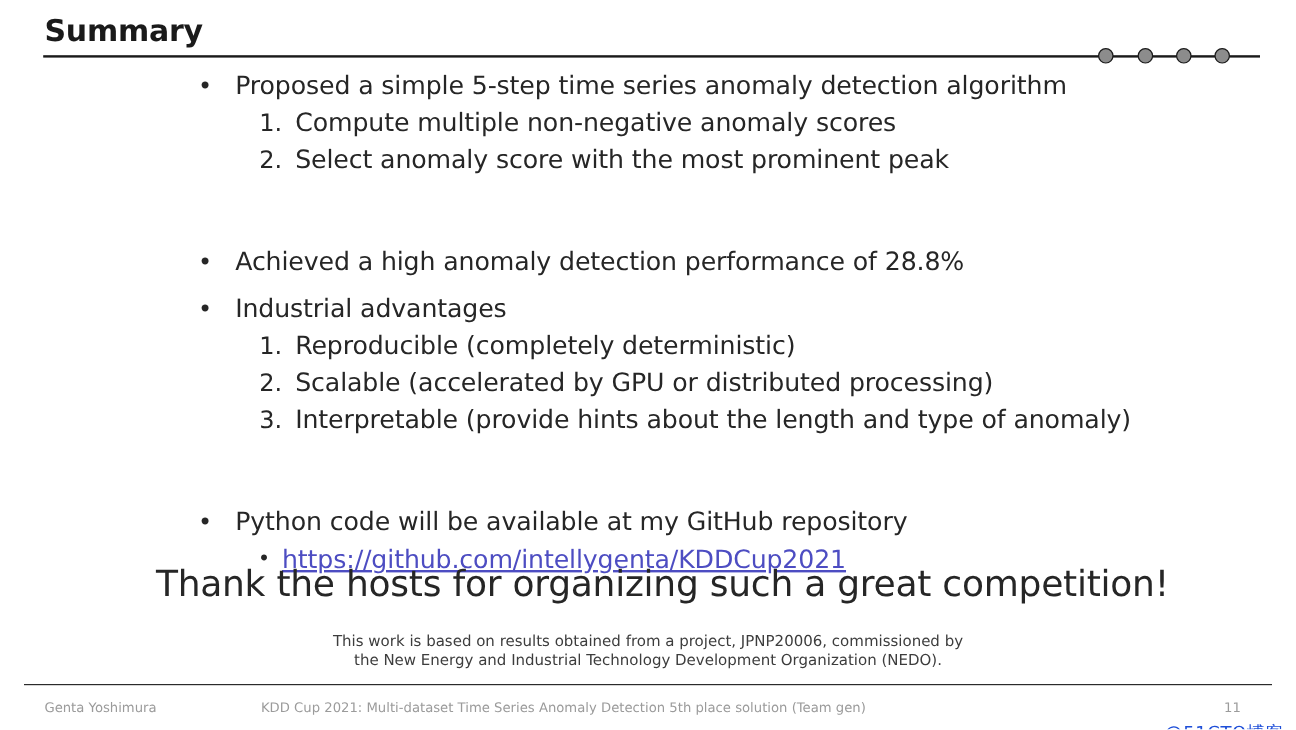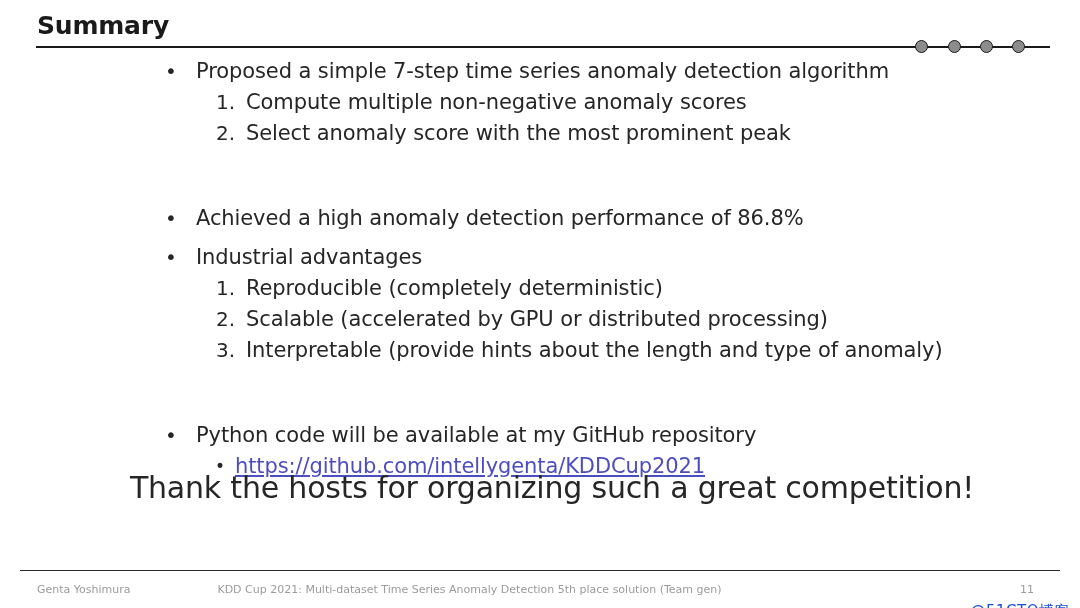--- a/index.html
+++ b/index.html
@@ -214,37 +214,37 @@
     <span class="progress-dot d0"></span>
     <span class="progress-dot d1"></span>
     <span class="progress-dot d2"></span>
     <span class="progress-dot d3"></span>
   </div>
 
   <div class="body-area">
 
     <div class="line">
       <span class="bullet-l1">•</span>
-      <span class="text-l1">Proposed a simple 7-step time series anomaly detection algorithm</span>
+      <span class="text-l1">Proposed a simple 5-step time series anomaly detection algorithm</span>
     </div>
     <div class="line">
       <span class="num-l2">1.</span>
       <span class="text-l2">Compute multiple non-negative anomaly scores</span>
     </div>
     <div class="line">
       <span class="num-l2">2.</span>
       <span class="text-l2">Select anomaly score with the most prominent peak</span>
     </div>
 
     <div class="line gap-block"></div>
     <div class="line gap-block"></div>
 
     <div class="line">
       <span class="bullet-l1">•</span>
-      <span class="text-l1">Achieved a high anomaly detection performance of 86.8%</span>
+      <span class="text-l1">Achieved a high anomaly detection performance of 28.8%</span>
     </div>
 
     <div class="line" style="height:8px"></div>
 
     <div class="line">
       <span class="bullet-l1">•</span>
       <span class="text-l1">Industrial advantages</span>
     </div>
     <div class="line">
       <span class="num-l2">1.</span>
@@ -268,20 +268,24 @@
     </div>
     <div class="line">
       <span class="bullet-l2">•</span>
       <a class="link-l2" href="#">https://github.com/intellygenta/KDDCup2021</a>
     </div>
 
   </div>
 
   <div class="thanks">Thank the hosts for organizing such a great competition!</div>
 
+  <div class="ack">
+    <div>This work is based on results obtained from a project, JPNP20006, commissioned by</div>
+    <div>the New Energy and Industrial Technology Development Organization (NEDO).</div>
+  </div>
 
   <div class="footer-rule"></div>
   <div class="footer-left">Genta Yoshimura</div>
   <div class="footer-center">KDD Cup 2021: Multi-dataset Time Series Anomaly Detection 5th place solution (Team gen)</div>
   <div class="page-number">11</div>
   <div class="watermark">@51CTO博客</div>
 
 </div>
 
 </body></html>

